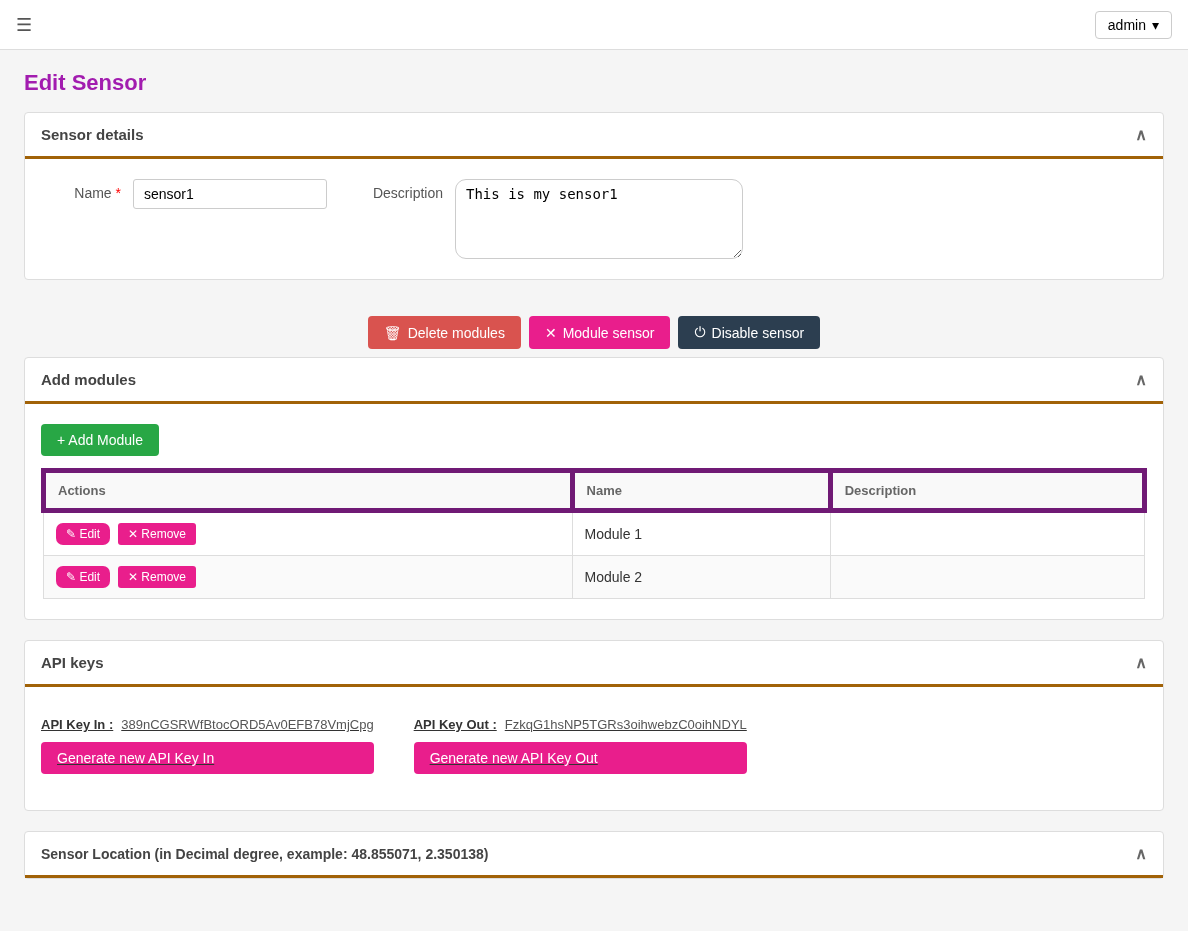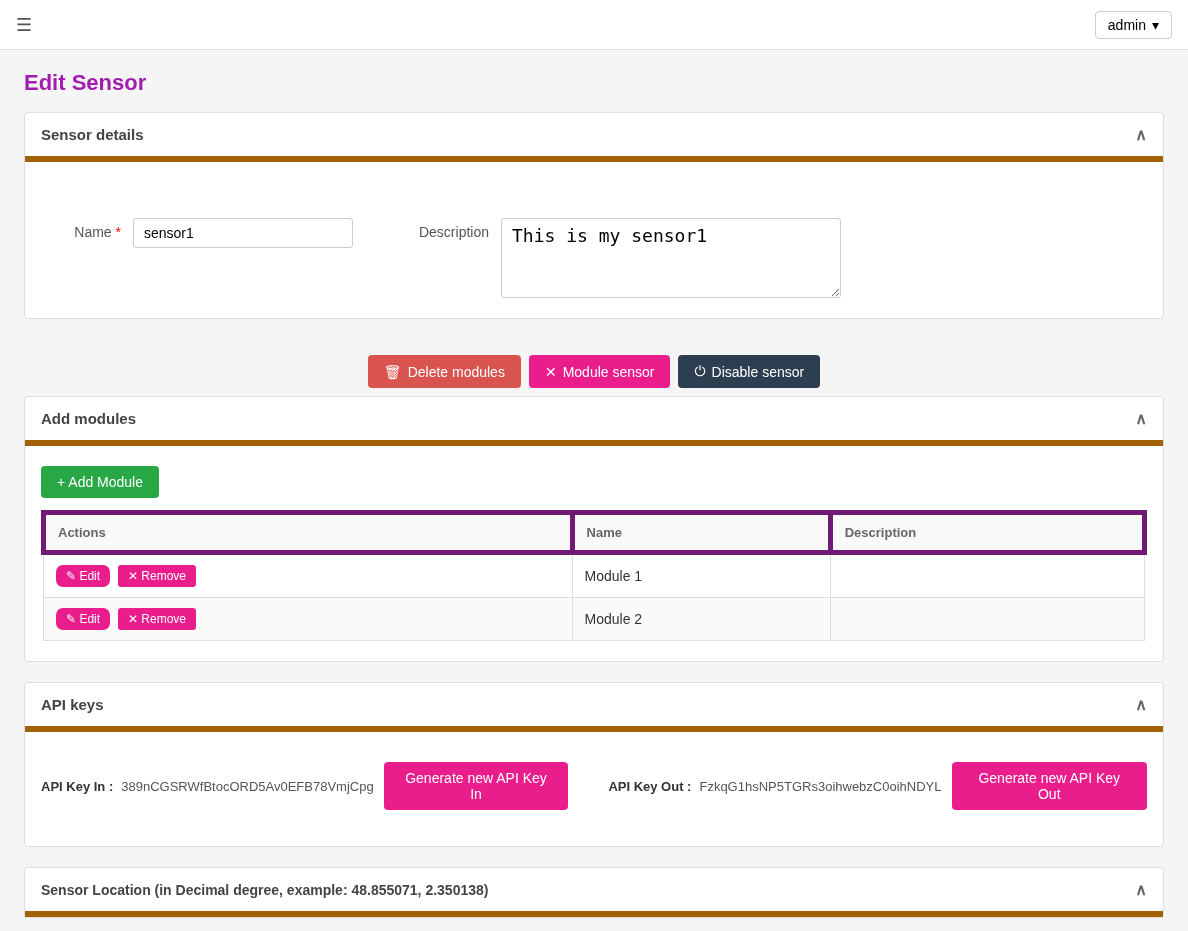--- a/index.html
+++ b/index.html
@@ -47,42 +47,41 @@
       border: 1px solid #ddd;
       border-radius: 4px;
       margin-bottom: 20px;
     }
 
     .card-header {
       display: flex;
       justify-content: space-between;
       align-items: center;
       padding: 12px 16px;
-      border-bottom: 6px solid #a16207;
+      border-bottom: 3px solid #a16207;
       font-size: 15px;
       font-weight: 600;
       color: #444;
     }
 
     .card-body {
       padding: 20px 16px;
     }
 
     .collapse-icon {
       font-size: 16px;
       color: #666;
       cursor: pointer;
     }
 
     
     .form-row {
       display: flex;
       align-items: flex-start;
-      gap: 56px;
-      margin-top: 36px;
+      gap: 36px;
     }
 
     .form-group {
       display: flex;
       align-items: flex-start;
       gap: 12px;
     }
 
     .form-label {
       font-size: 14px;
@@ -92,29 +91,29 @@
       padding-top: 6px;
     }
 
     .required-star { color: red; }
 
     .form-input {
       border: 1px solid #ccc;
       border-radius: 3px;
       padding: 6px 10px;
       font-size: 14px;
-      width: 220px;
+      width: 194px;
     }
 
     .form-textarea {
       border: 1px solid #ccc;
-      border-radius: 3px;
+      border-radius: 11px;
       padding: 6px 10px;
-      font-size: 18px;
-      width: 340px;
+      font-size: 14px;
+      width: 288px;
       height: 80px;
       resize: vertical;
     }
 
     
     .action-buttons {
       display: flex;
       justify-content: center;
       gap: 8px;
       padding: 16px 0 8px;
@@ -181,22 +180,23 @@
     
     .api-row {
       display: flex;
       gap: 40px;
       align-items: flex-start;
       padding: 10px 0 16px;
     }
 
     .api-group {
       display: flex;
-      flex-direction: row;
+      flex-direction: column;
       gap: 10px;
+      text-decoration: underline;
     }
 
     .api-label-row {
       display: flex;
       align-items: center;
       gap: 8px;
     }
 
     .api-label {
       font-weight: bold;

